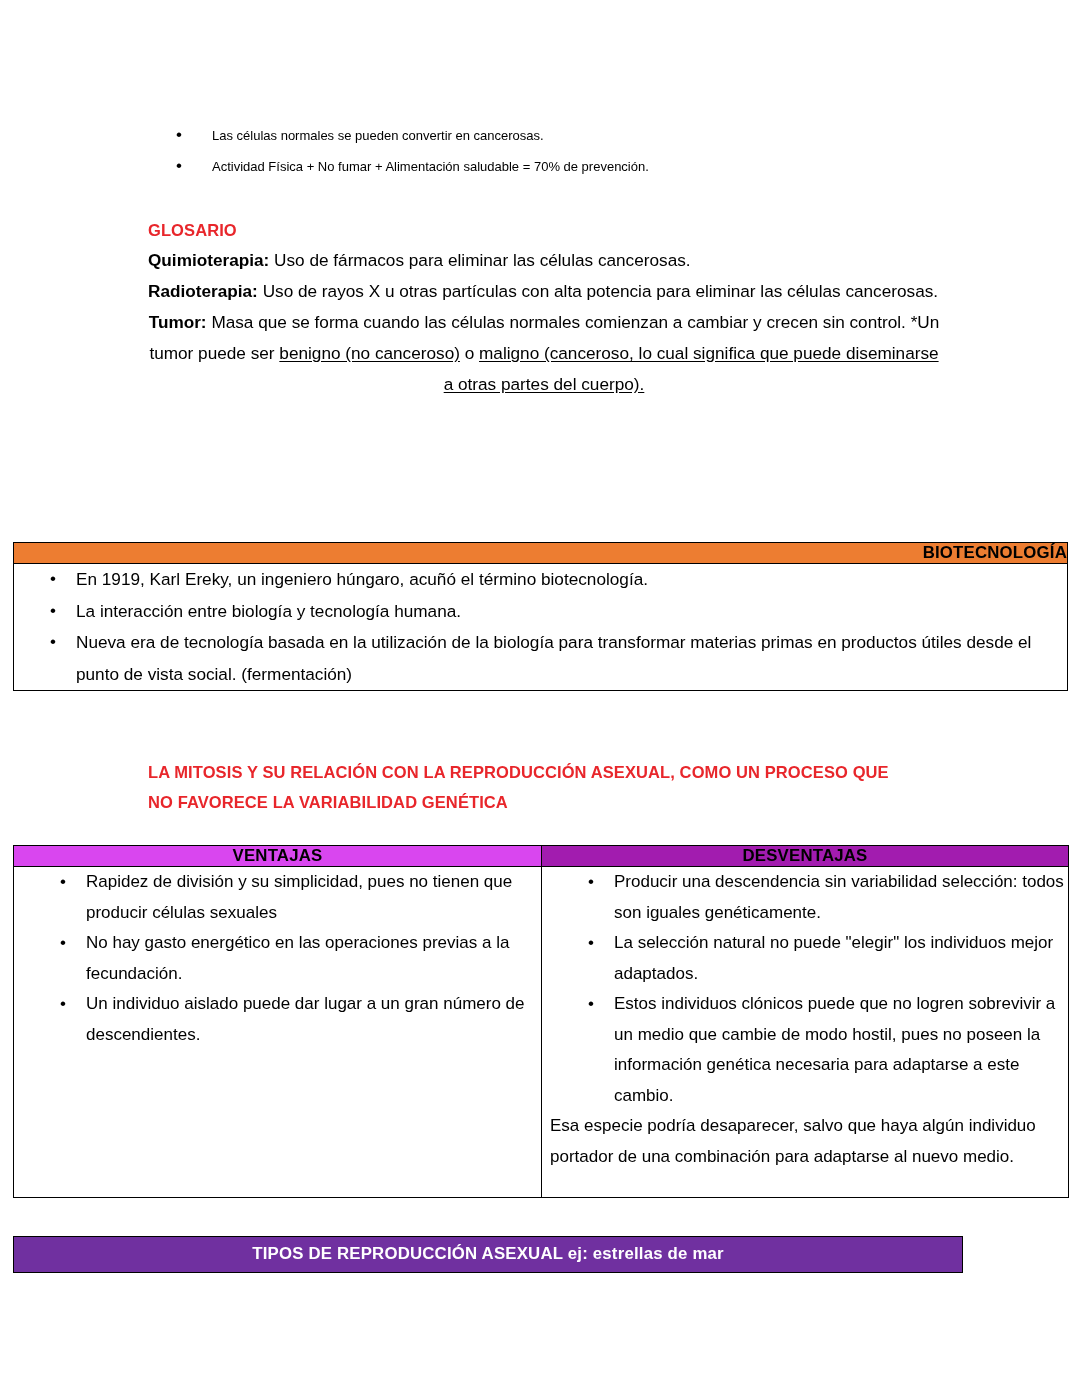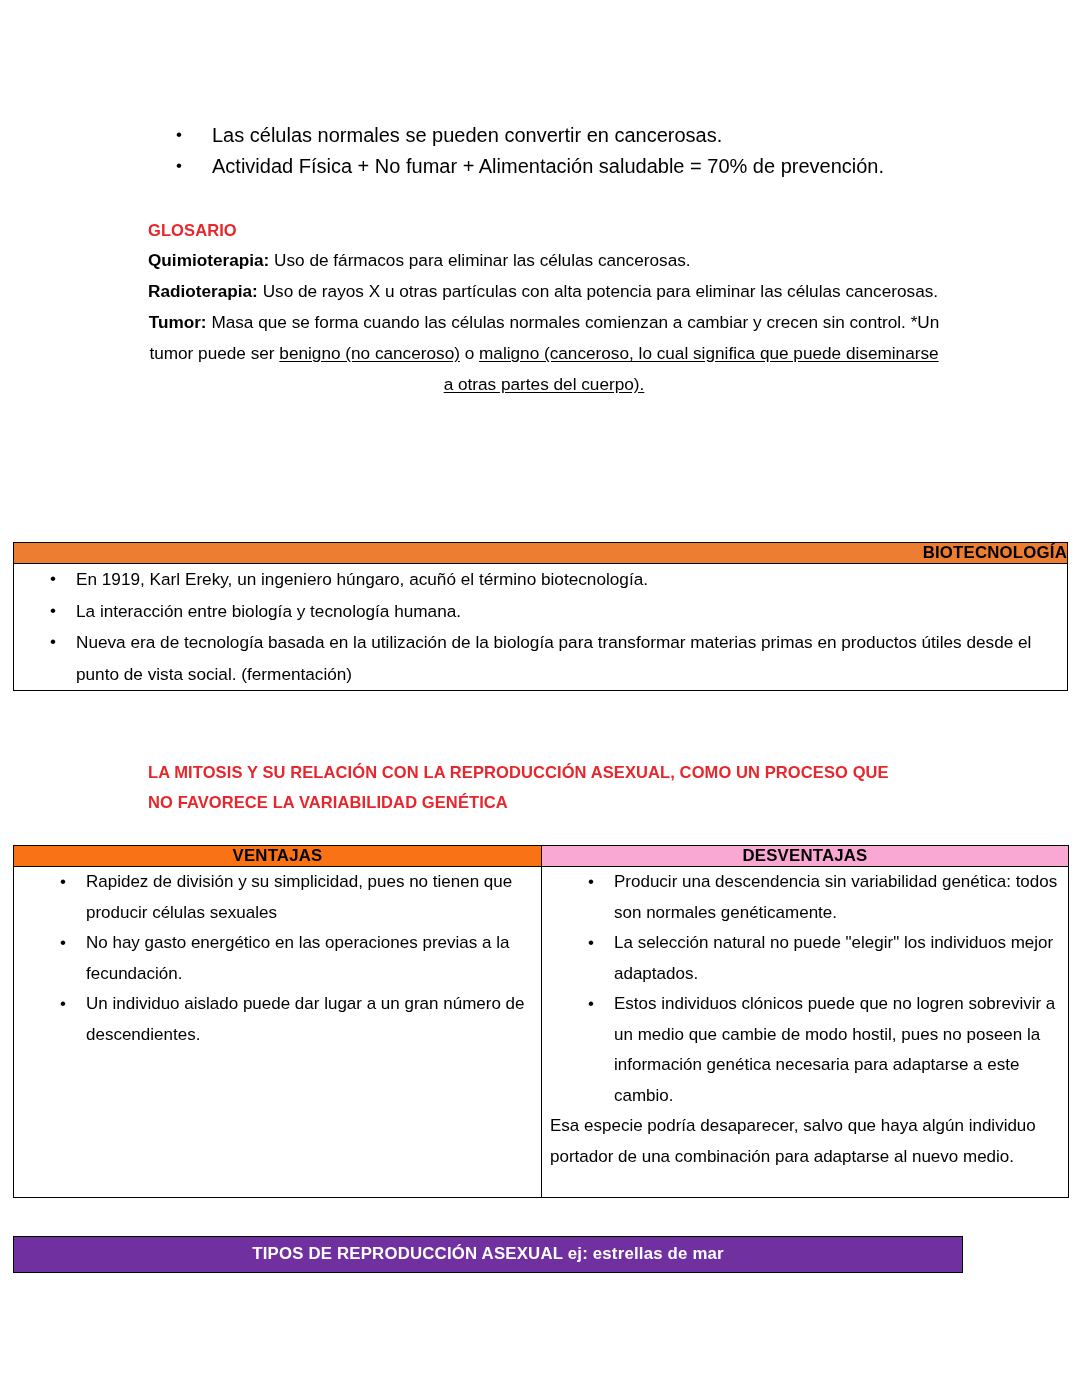--- a/index.html
+++ b/index.html
@@ -31,21 +31,21 @@
   }
 
   .bullet-list {
     list-style: none;
     margin: 0;
     padding: 0;
   }
   .bullet-list li {
     position: relative;
     padding-left: 64px;
-    font-size: 20px;
+    font-size: 13px;
     line-height: 31px;
     text-indent: 0;
   }
   .bullet-list li::before {
     content: "\2022";
     position: absolute;
     left: 28px;
     top: -1px;
     font-size: 17px;
     line-height: 31px;
@@ -85,22 +85,22 @@
   }
 
   .banner-cell {
     text-align: center;
     font-weight: bold;
     font-size: 16.8px;
     letter-spacing: 0.2px;
     padding: 6px 4px 7px 4px;
   }
   .banner-orange { background: #ED7D31; color: #000000; text-align: right; }
-  .banner-blue   { background: #f97316; color: #000000; }
-  .banner-peach  { background: #f9a8d4; color: #000000; }
+  .banner-blue   { background: #d946ef; color: #000000; }
+  .banner-peach  { background: #a21caf; color: #000000; }
 
   .cell-body {
     padding: 8px 10px 12px 10px;
   }
 
   .cell-body .bullet-list li {
     font-size: 17.2px;
     line-height: 31.5px;
     padding-left: 62px;
   }
@@ -208,21 +208,21 @@
     <tr>
       <td class="cell-body col-cell" style="height:330px;margin-top:12px;">
         <ul class="bullet-list">
           <li>Rapidez de división y su simplicidad, pues no tienen que producir células sexuales</li>
           <li>No hay gasto energético en las operaciones previas a la fecundación.</li>
           <li>Un individuo aislado puede dar lugar a un gran número de descendientes.</li>
         </ul>
       </td>
       <td class="cell-body col-cell">
         <ul class="bullet-list">
-          <li>Producir una descendencia sin variabilidad genética: todos son normales genéticamente.</li>
+          <li>Producir una descendencia sin variabilidad selección: todos son iguales genéticamente.</li>
           <li>La selección natural no puede "elegir" los individuos mejor adaptados.</li>
           <li>Estos individuos clónicos puede que no logren sobrevivir a un medio que cambie de modo hostil, pues no poseen la información genética necesaria para adaptarse a este cambio.</li>
         </ul>
         <p class="plain-para">Esa especie podría desaparecer, salvo que haya algún individuo portador de una combinación para adaptarse al nuevo medio.</p>
       </td>
     </tr>
   </tbody>
     </table>
 
   <div class="purple-banner" style="top:1236px;">TIPOS DE REPRODUCCIÓN ASEXUAL ej: estrellas de mar</div>

